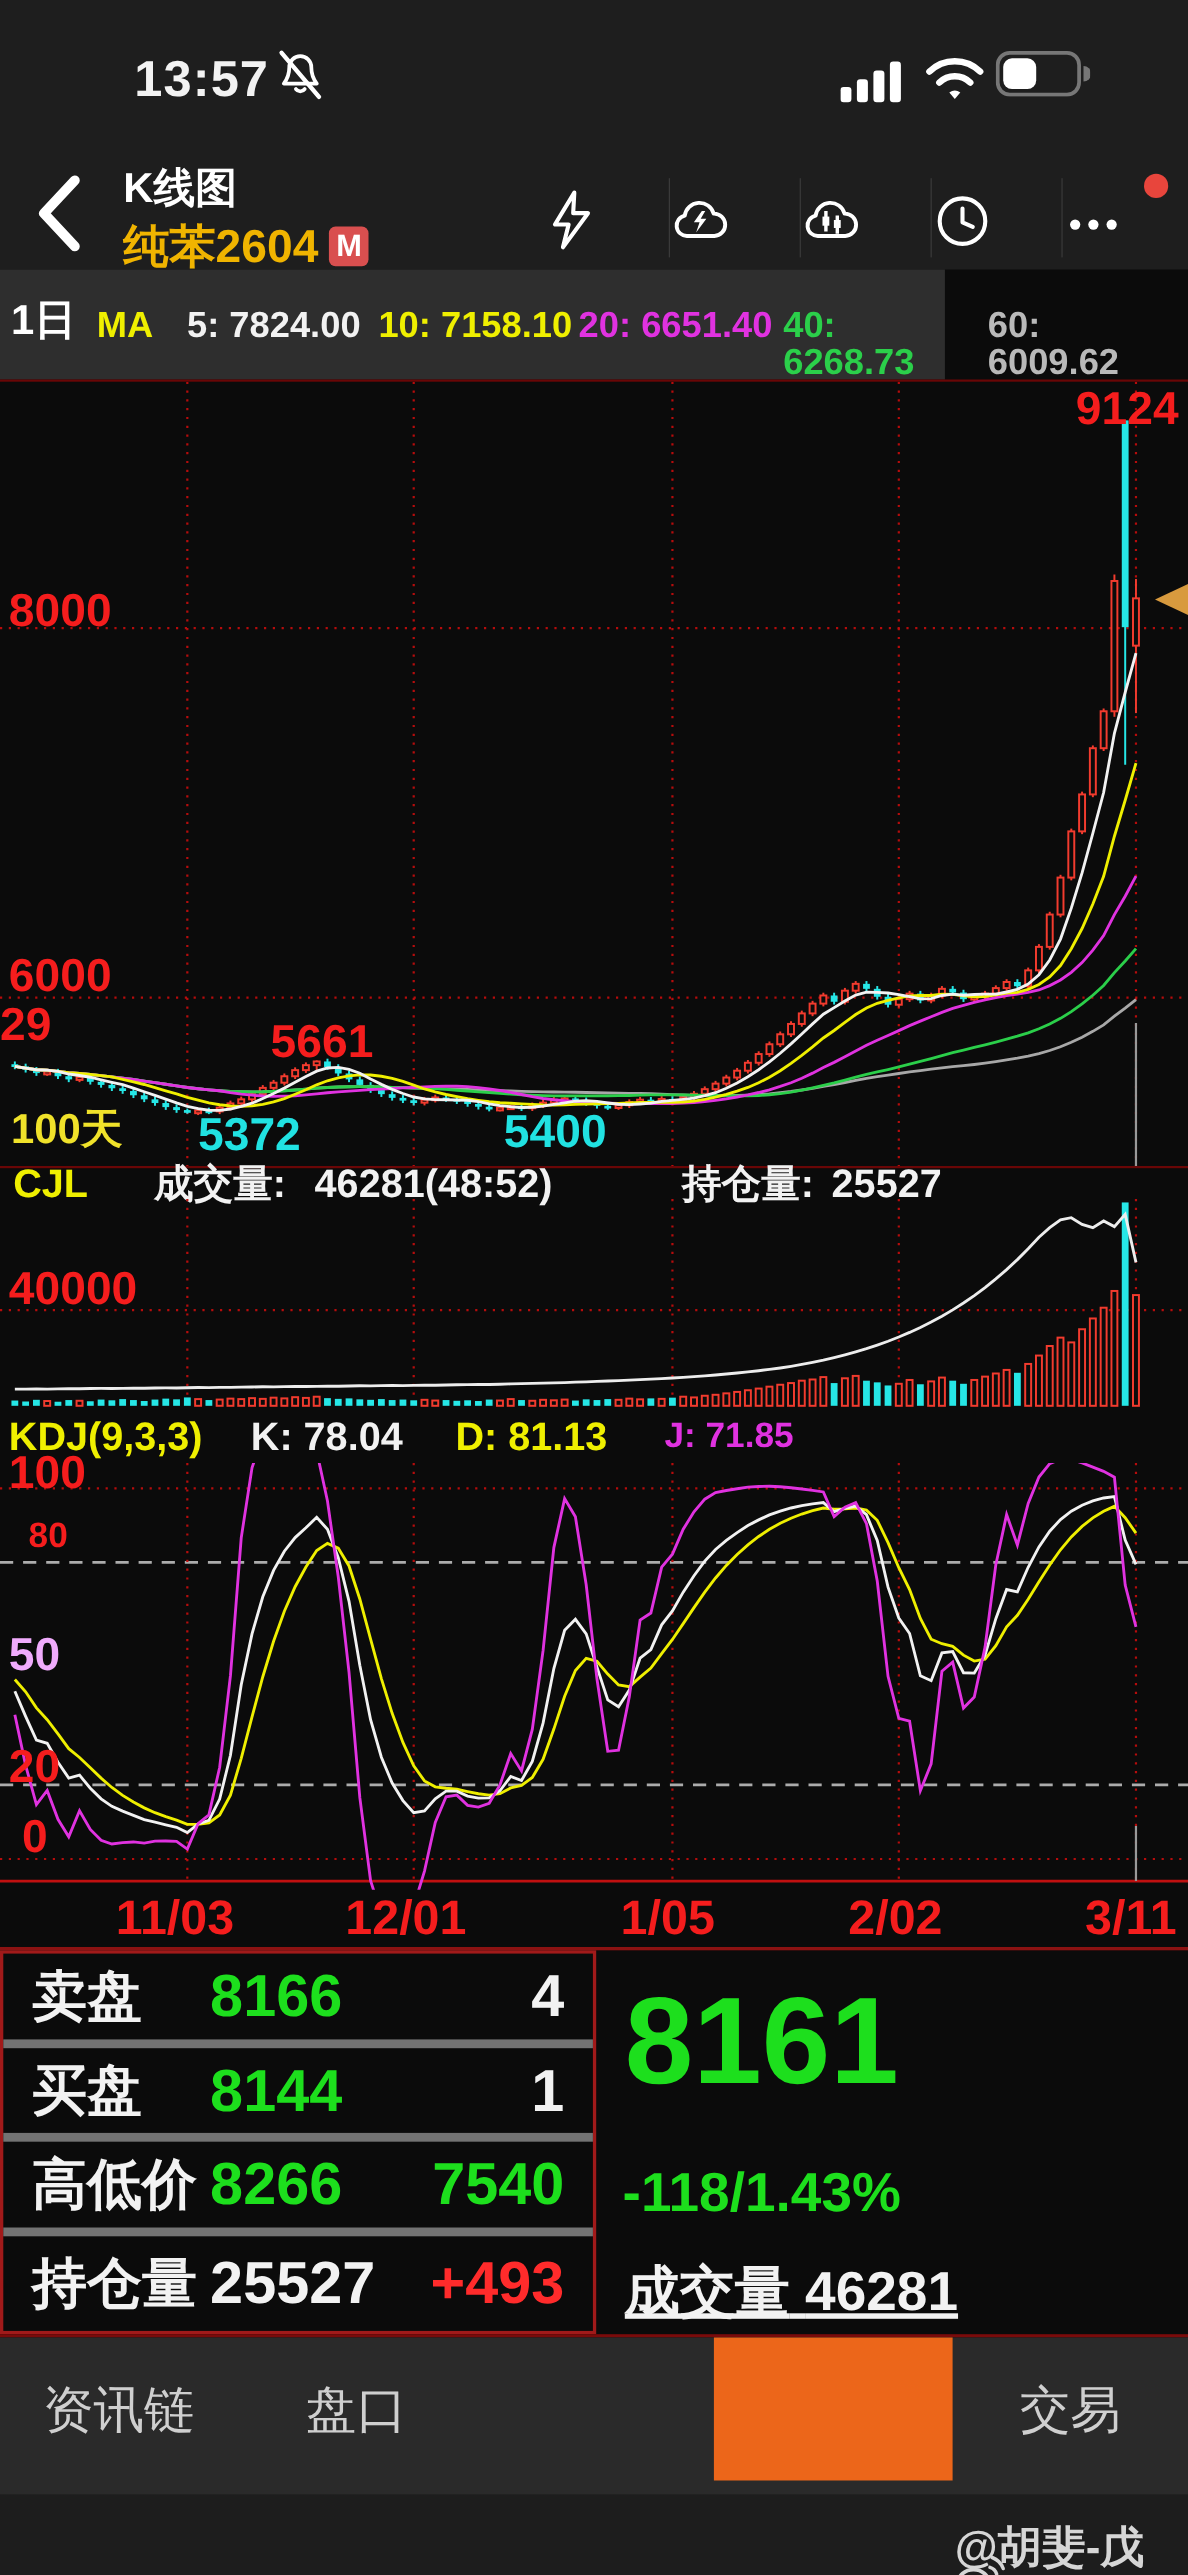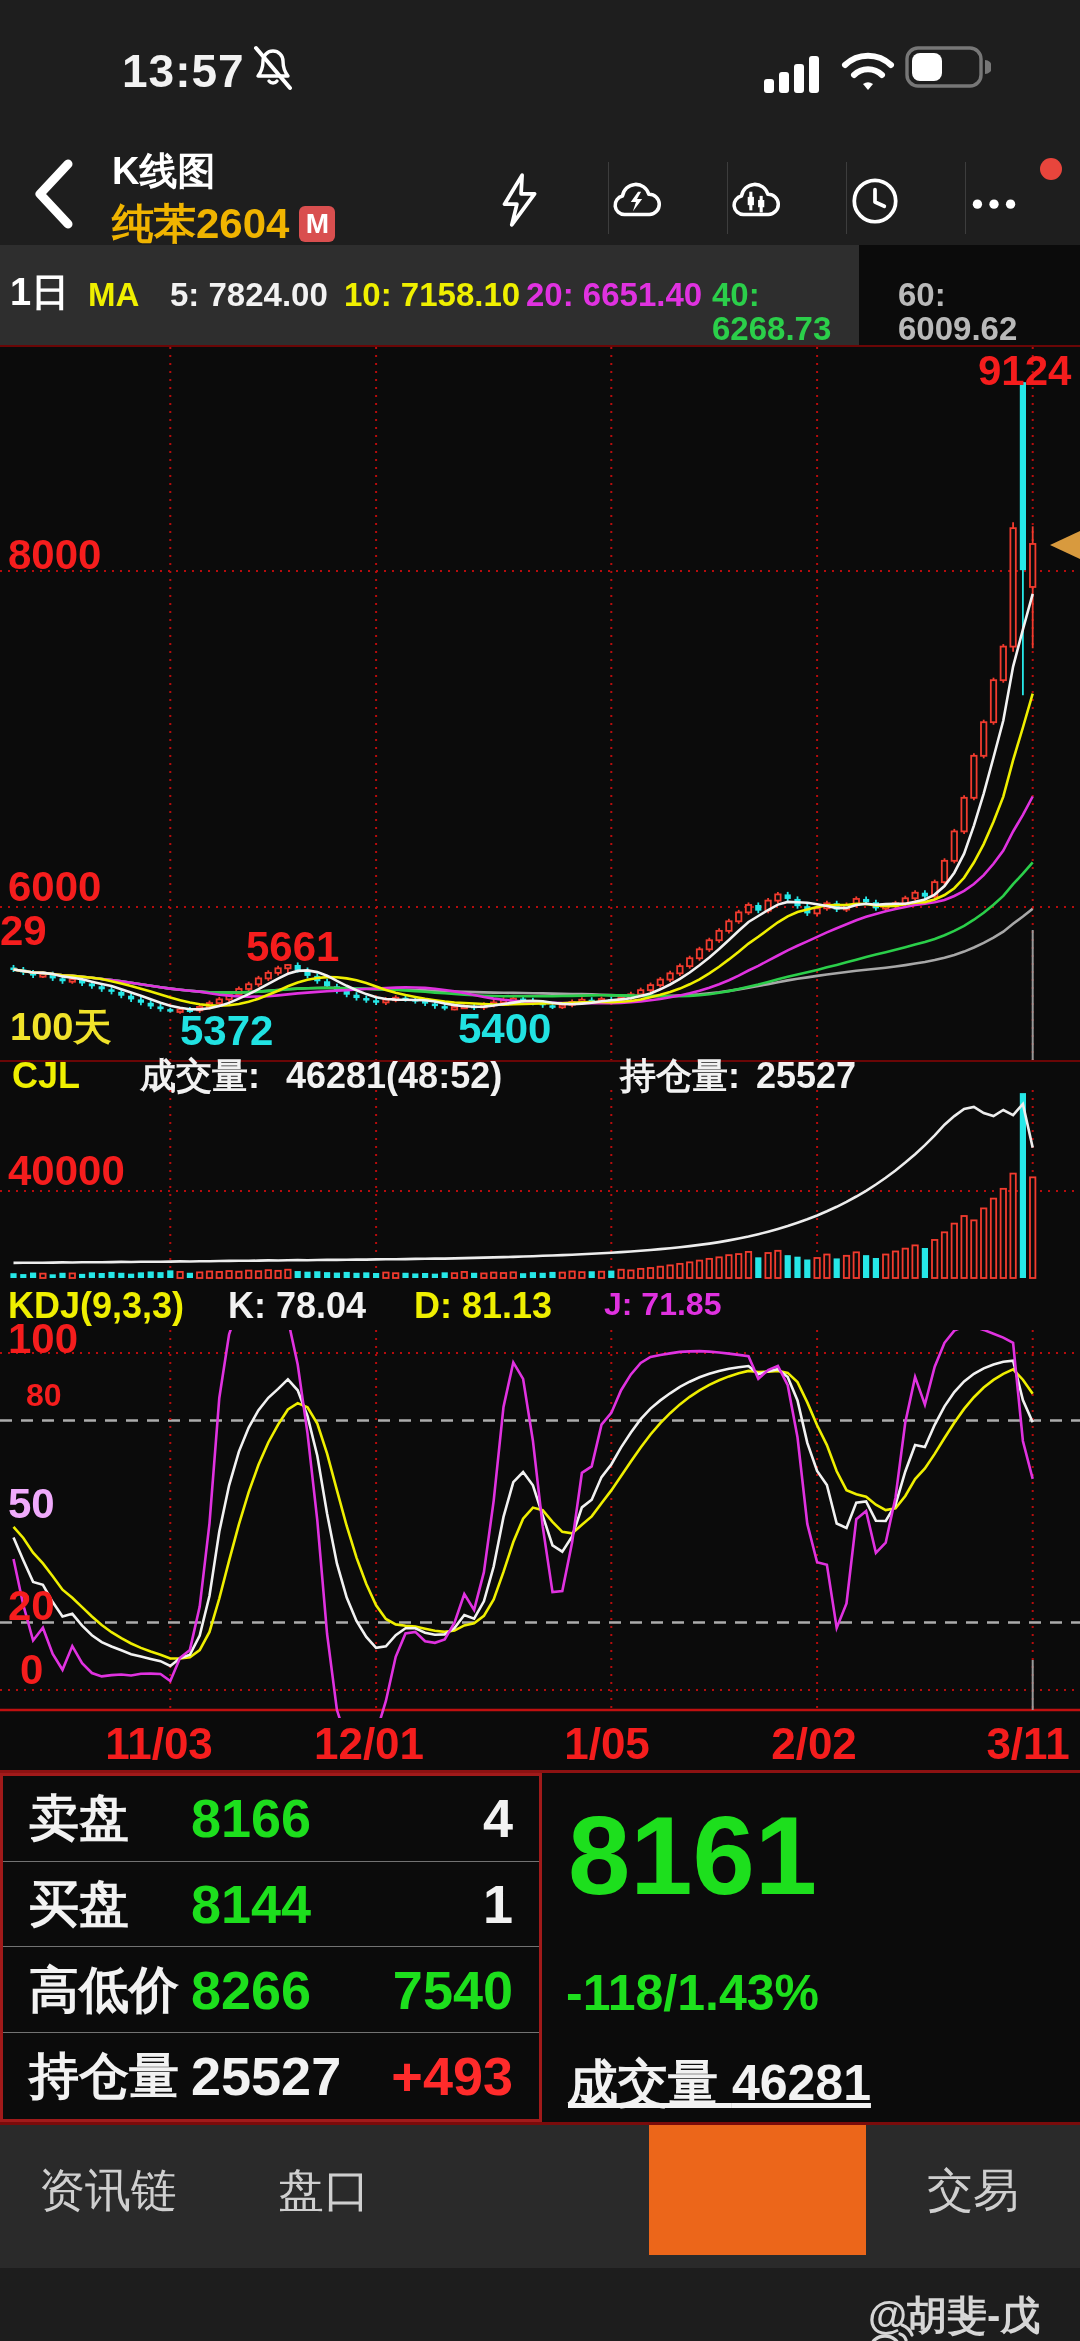--- a/index.html
+++ b/index.html
@@ -16,21 +16,21 @@
   .subtitle{font-size:42px;font-weight:bold;color:#f0b400;display:flex;align-items:center;gap:10px;}
   .m-badge{display:inline-block;width:36px;height:36px;background:#d94f4f;color:#fff;border-radius:6px;
            font-size:28px;font-weight:bold;text-align:center;line-height:36px;}
   .hicon{position:absolute;top:160px;width:118px;height:80px;display:flex;align-items:center;justify-content:center;}
   .hdiv{position:absolute;top:162px;width:1px;height:72px;background:#3d3d3d;}
   .reddot{position:absolute;left:1040px;top:158px;width:22px;height:22px;border-radius:50%;background:#e8453c;}
   
   .sep{position:absolute;left:0;width:1080px;height:2px;}
   
   .qtable{position:absolute;left:0;top:1773px;width:542px;height:349px;border:3px solid #a11a1a;box-sizing:border-box;}
-  .qrow{position:relative;width:100%;height:85.7px;border-bottom:1px solid #737373;box-sizing:border-box;}
+  .qrow{position:relative;width:100%;height:85.7px;border-bottom:8px solid #737373;box-sizing:border-box;}
   .qrow:last-child{border-bottom:none;}
   .qrow .ql{position:absolute;left:26px;top:50%;transform:translateY(-50%);font-size:50px;font-weight:bold;color:#f2f2f2;}
   .qrow .qv{position:absolute;left:188px;top:50%;transform:translateY(-50%);font-size:54px;font-weight:bold;}
   .qrow .qe{position:absolute;right:26px;top:50%;transform:translateY(-50%);font-size:54px;font-weight:bold;}
   .green{color:#1ddf1d;} .white{color:#f2f2f2;} .redtx{color:#ff2b2b;}
   .bigprice{position:absolute;left:568px;top:1800px;font-size:112px;font-weight:bold;color:#1ddf1d;line-height:1;}
   .change{position:absolute;left:566px;top:1968px;font-size:50px;font-weight:bold;color:#1ddf1d;line-height:1;}
   .volline{position:absolute;left:568px;top:2058px;font-size:50px;font-weight:bold;color:#f2f2f2;line-height:1;text-decoration:underline;}
   
   .tabbar{position:absolute;left:0;top:2125px;width:1080px;height:143px;background:#2a2a2a;}

